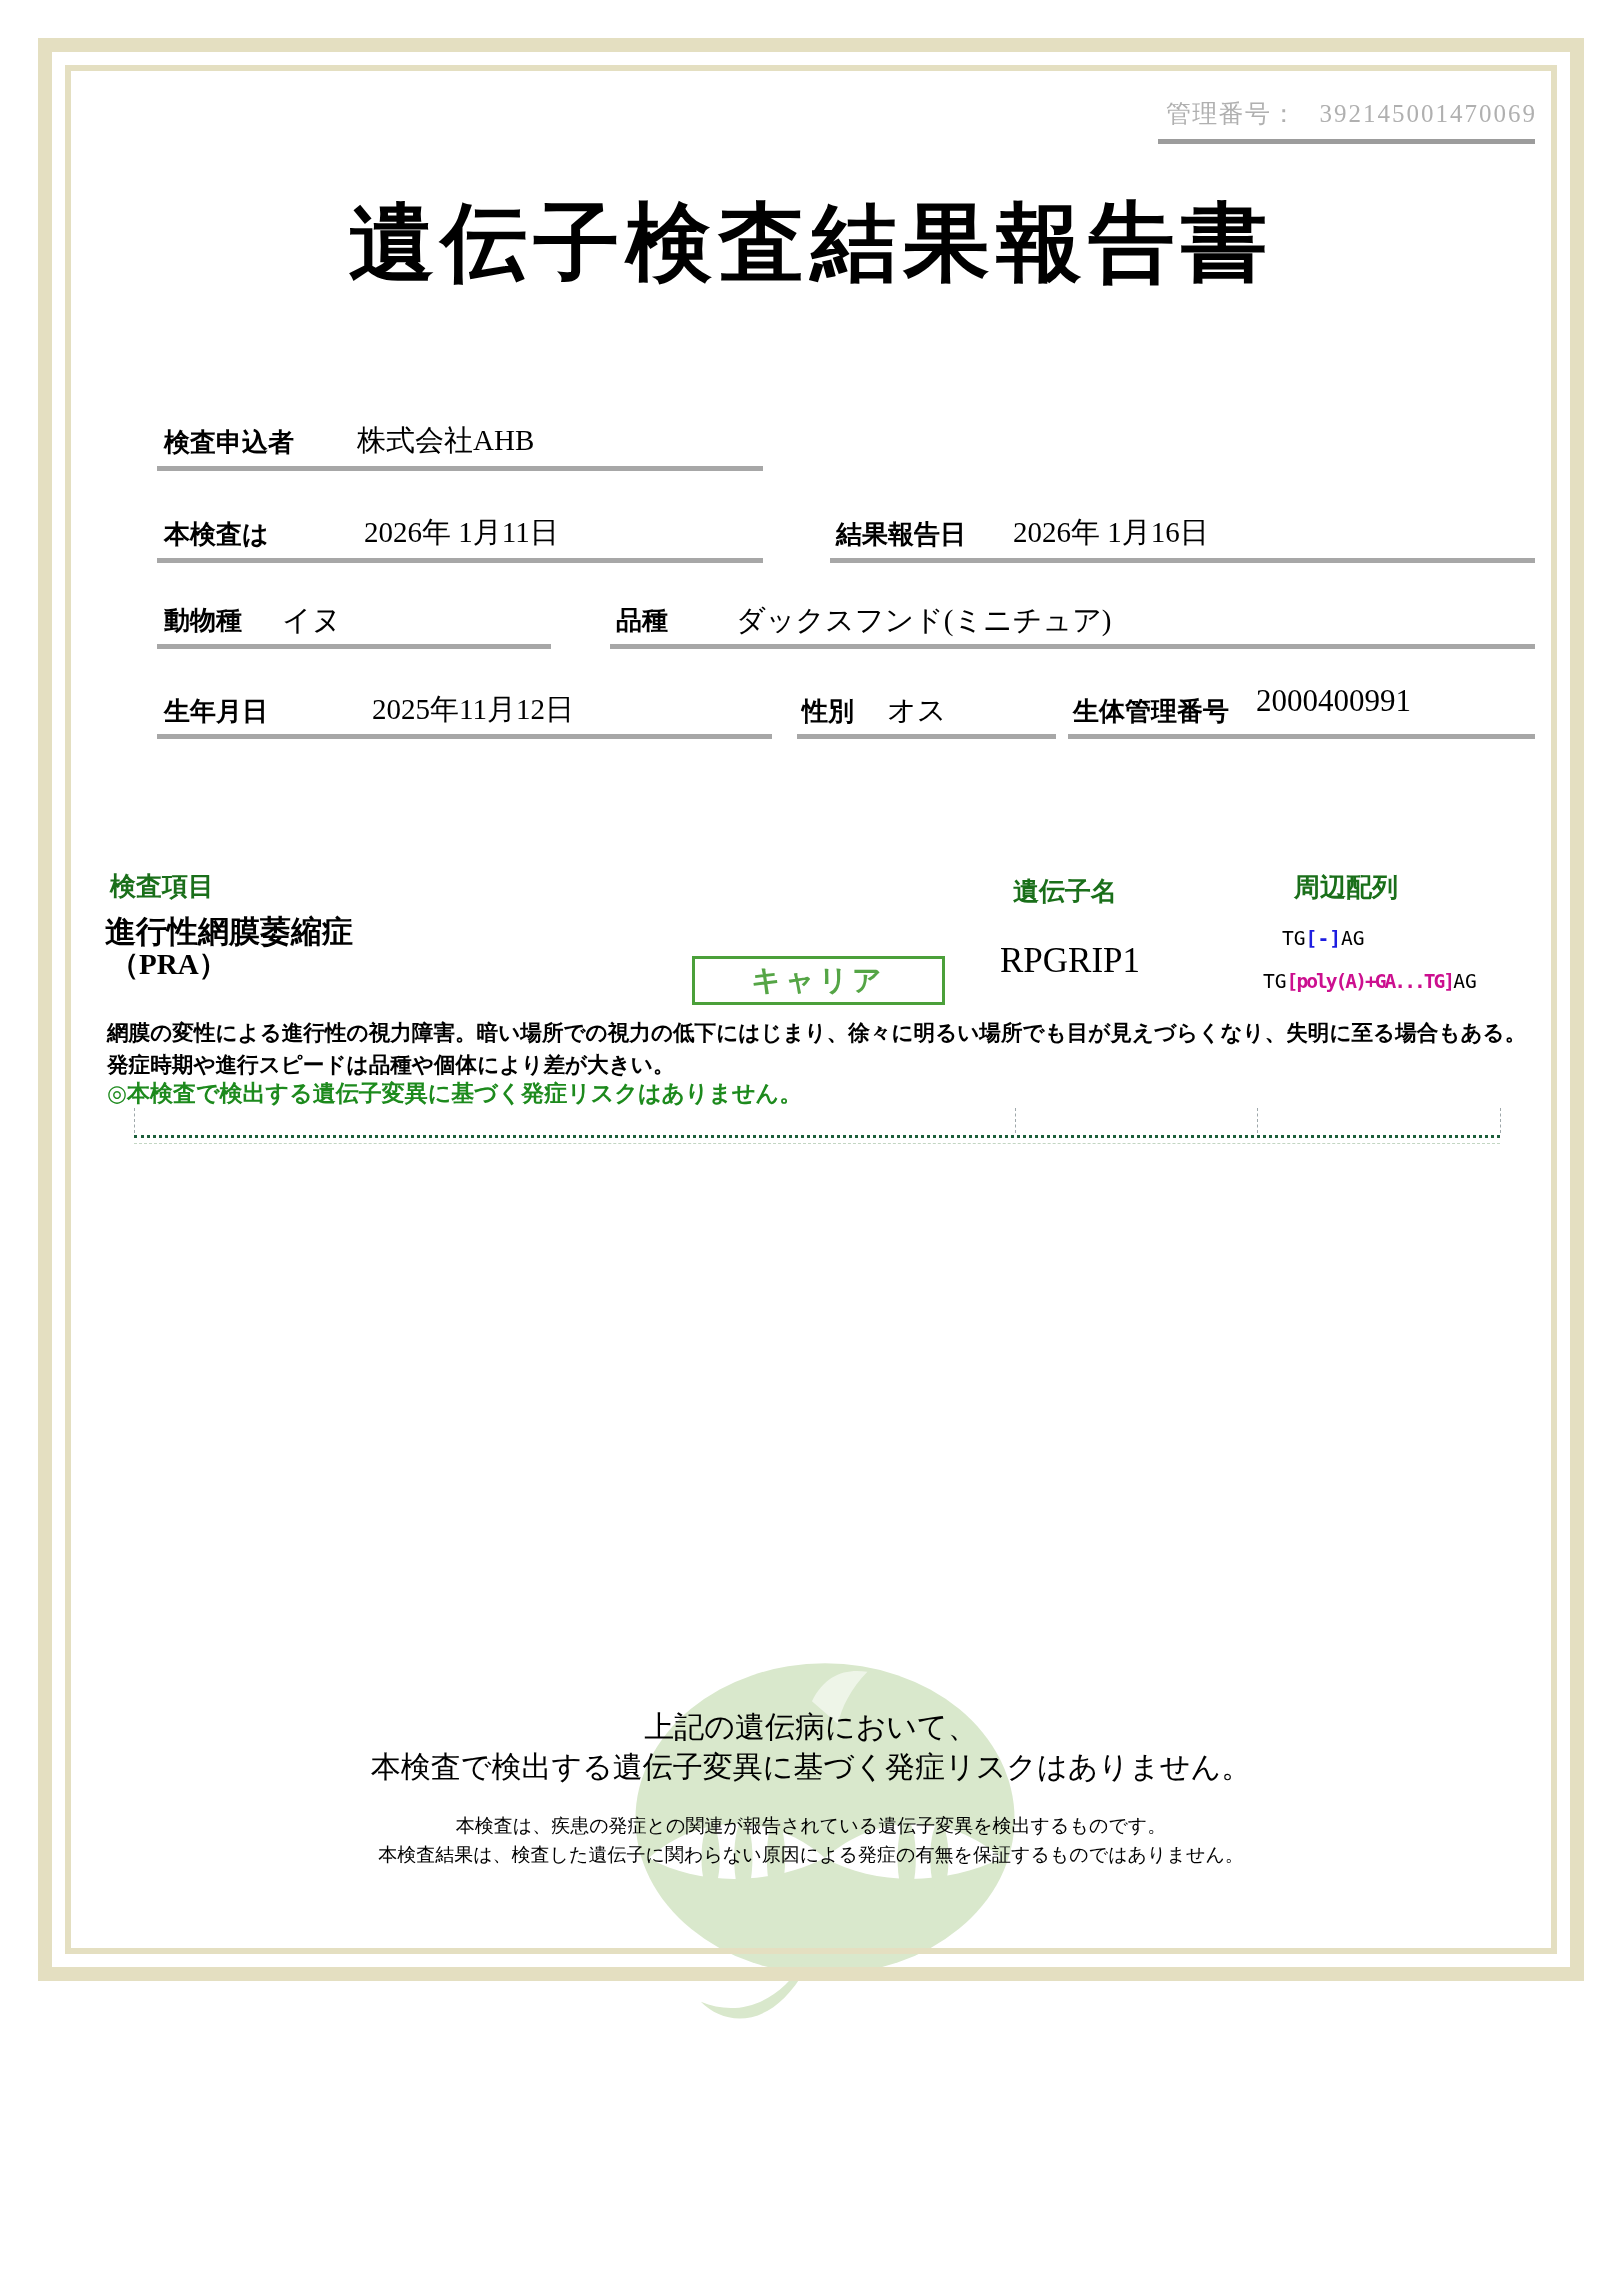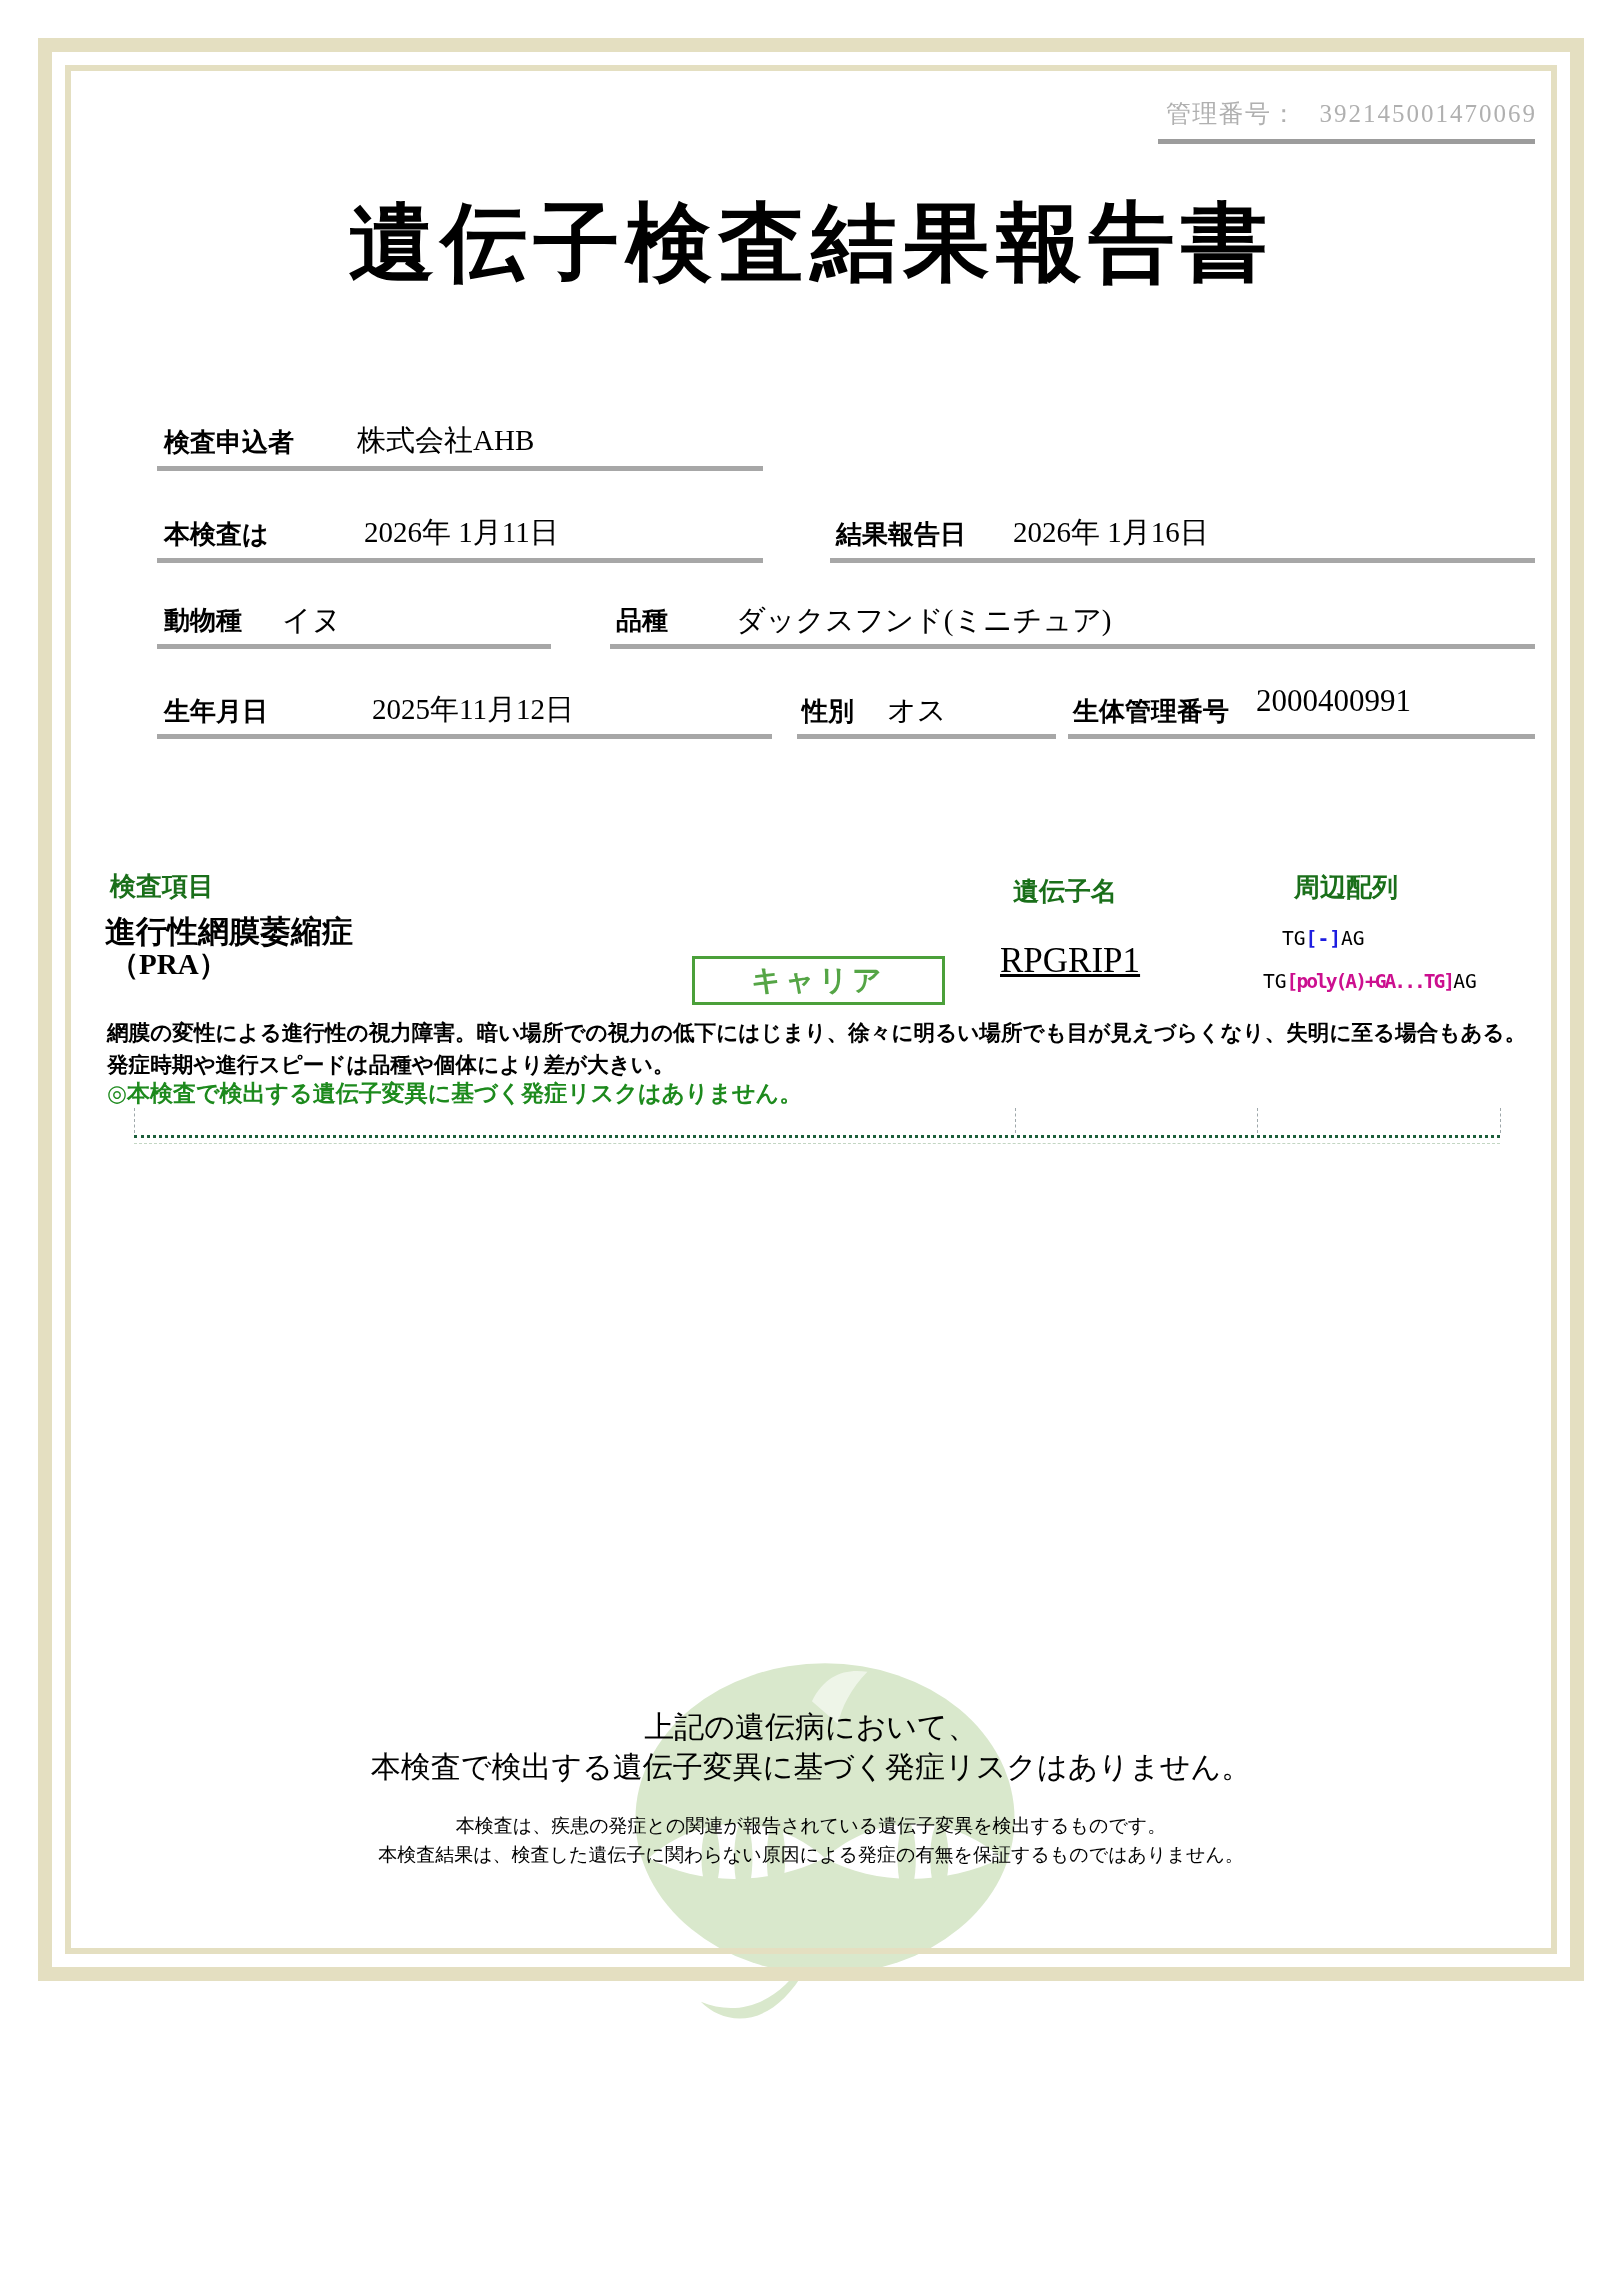--- a/index.html
+++ b/index.html
@@ -18,21 +18,21 @@
   
   .flabel{font-size:26px;font-weight:bold;white-space:nowrap;}
   .fvalue{font-size:29px;white-space:nowrap;}
   .fline{height:5.2px;background:#a7a7a7;}
   
   .green-h{color:#1a6f1a;font-size:26px;font-weight:bold;white-space:nowrap;}
   .disease{font-size:31px;font-weight:bold;white-space:nowrap;}
   .status-box{left:692px;top:956px;width:247px;height:43px;border:3.3px solid #4ba03a;
               display:flex;align-items:center;justify-content:center;}
   .status-box span{color:#55a546;font-size:29px;font-weight:bold;letter-spacing:3.9px;}
-  .gene-val{font-size:35px;white-space:nowrap;text-decoration:underline;}
+  .gene-val{font-size:35px;white-space:nowrap;}
   .seq{font-family:"DejaVu Sans Mono","Liberation Mono",monospace;font-size:19.6px;white-space:nowrap;}
   .seq .mut-blue{color:#1d1de0;font-weight:900;}
   .seq .mut-pink{color:#cc0f8f;font-weight:900;letter-spacing:-2px;}
   .desc{font-size:21.6px;font-weight:bold;white-space:nowrap;}
   .desc.green{color:#1d8a1d;font-size:23px;}
   
   .empty-row{left:134px;top:1108px;width:1365px;height:25px;
              border-left:1.3px dashed #9fa8ab;border-right:1.3px dashed #9fa8ab;}
   .empty-sep{top:1108px;width:0;height:25px;border-left:1.3px dashed #9fa8ab;}
   .dot-line-dark{left:134px;top:1135px;width:1366px;height:0;border-top:3.3px dotted #1b5e3a;}

